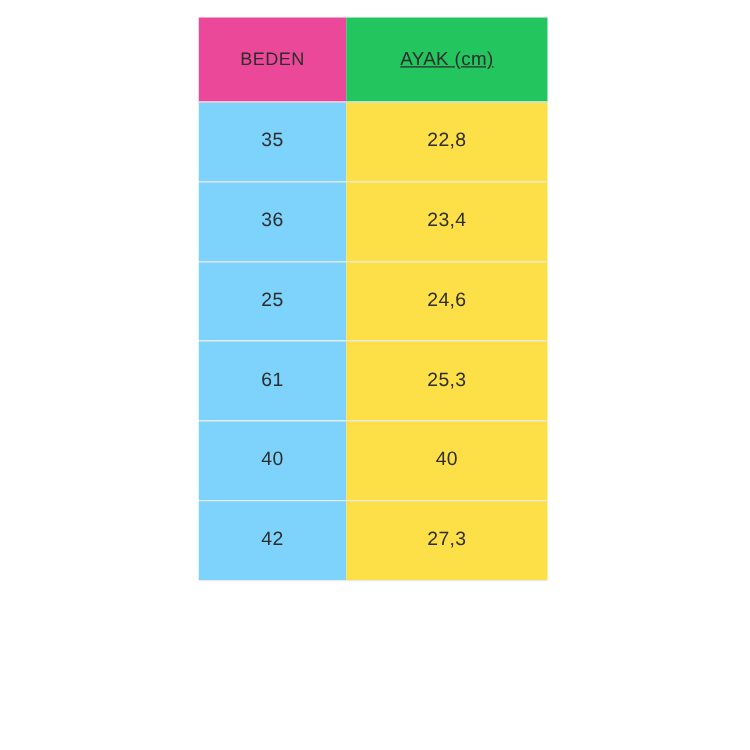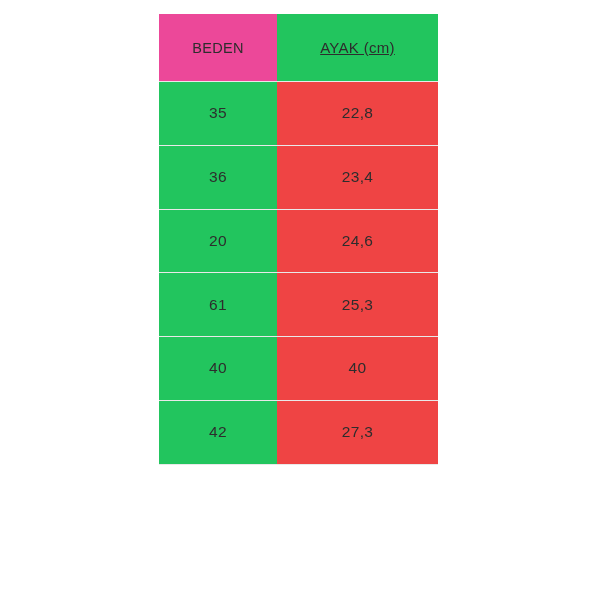--- a/index.html
+++ b/index.html
@@ -57,24 +57,24 @@
   }
 
   
   .data-row td {
     height: 62.75px;
     font-size: 15.5px;
     letter-spacing: 0.6px;
     border-bottom: 1.5px solid #e9e9e9;
   }
   .data-row td.cell-size {
-    background: #22c55e;
+    background: #7dd3fc;
   }
   .data-row td.cell-foot {
-    background: #ef4444;
+    background: #fde047;
   }
 </style>
 </head>
 <body>
 
 <table id="size-chart-table">
   <colgroup>
     <col class="col-size">
     <col class="col-foot">
   </colgroup>
@@ -88,21 +88,21 @@
 
   <tr class="data-row">
         <td class="cell-size">35</td>
         <td class="cell-foot">22,8</td>
       </tr>
       <tr class="data-row">
         <td class="cell-size">36</td>
         <td class="cell-foot">23,4</td>
       </tr>
       <tr class="data-row">
-        <td class="cell-size">20</td>
+        <td class="cell-size">25</td>
         <td class="cell-foot">24,6</td>
       </tr>
       <tr class="data-row">
         <td class="cell-size">61</td>
         <td class="cell-foot">25,3</td>
       </tr>
       <tr class="data-row">
         <td class="cell-size">40</td>
         <td class="cell-foot">40</td>
       </tr>

